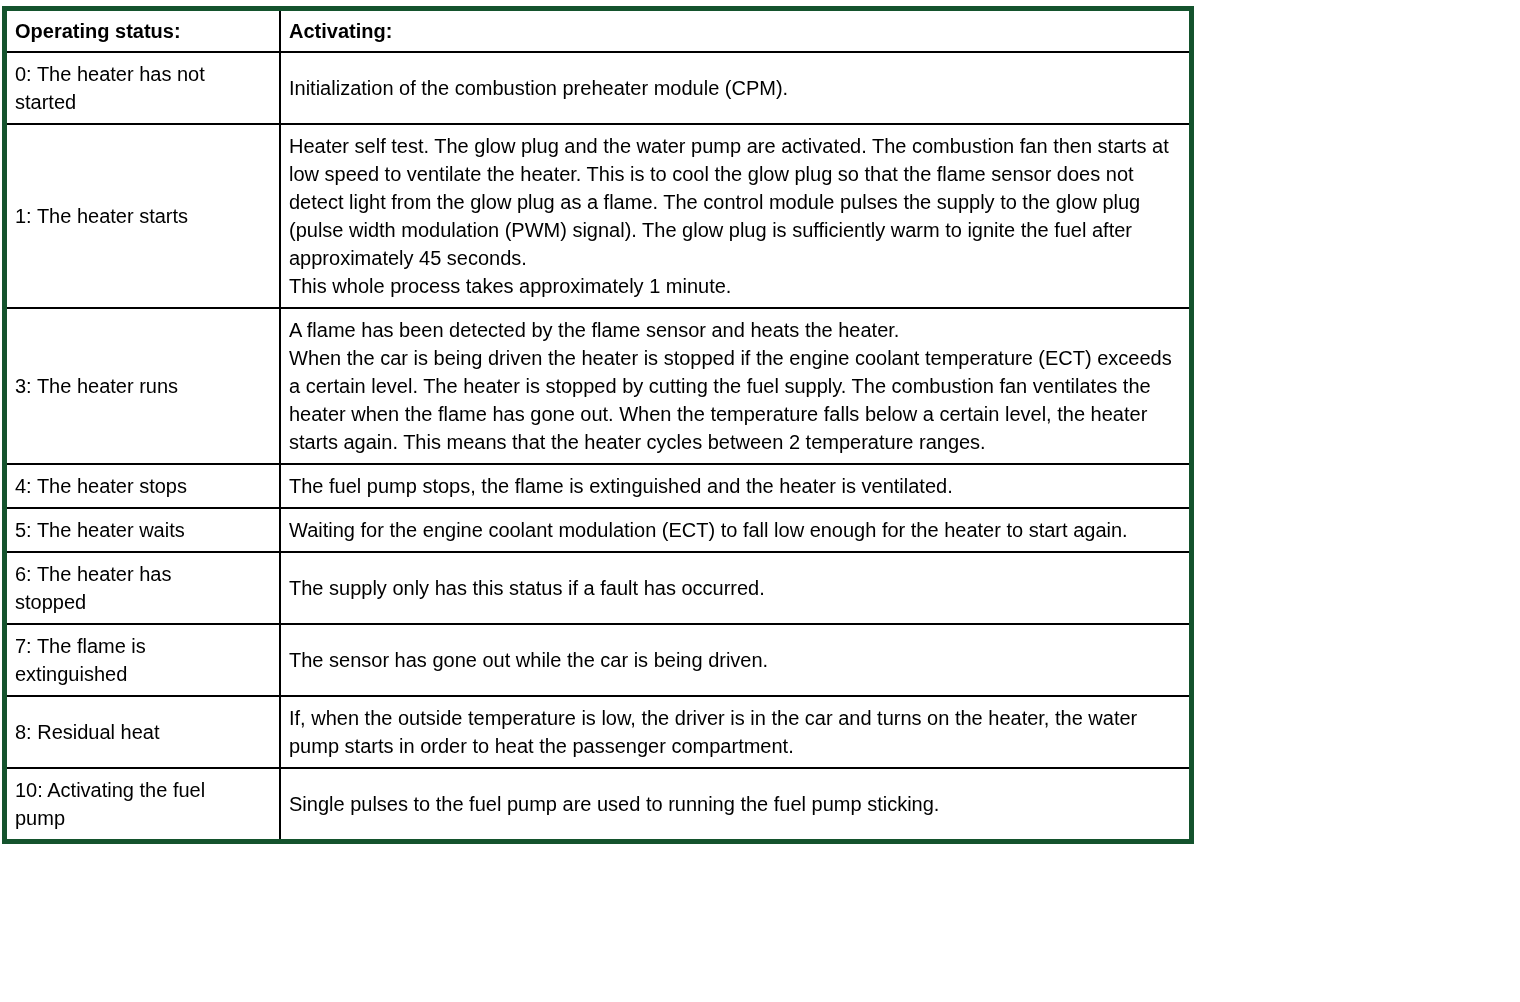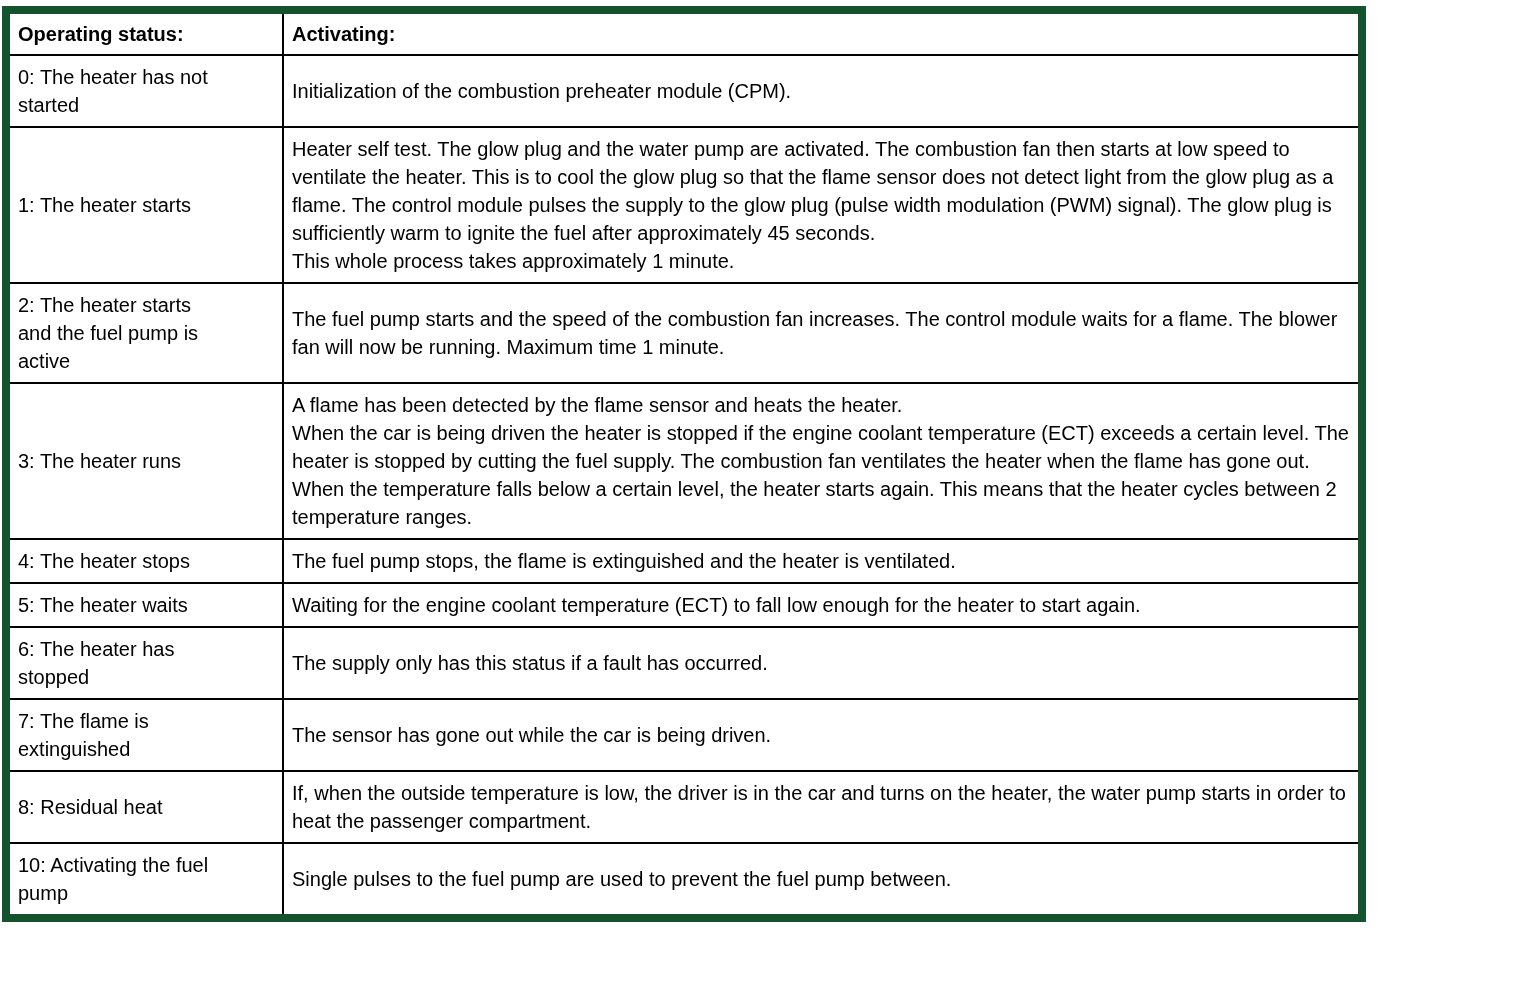--- a/index.html
+++ b/index.html
@@ -10,22 +10,22 @@
     width: 1520px;
     height: 1002px;
     box-sizing: border-box;
     padding: 6px 2px;
     font-family: "Liberation Sans", sans-serif;
     color: #000000;
   }
   table.status-table {
     border-collapse: collapse;
     table-layout: fixed;
-    width: 1364px;
-    border: 8px solid #14532d;
+    width: 1192px;
+    border: 5px solid #14532d;
     background: #ffffff;
   }
   .status-table th,
   .status-table td {
     border: 2px solid #000000;
     padding: 7px 8px;
     font-size: 20px;
     line-height: 28px;
     text-align: left;
     vertical-align: middle;
@@ -58,51 +58,45 @@
         <td class="status-col">0: The heater has not
 started</td>
         <td class="desc-col">Initialization of the combustion preheater module (CPM).</td>
       </tr>
       <tr>
         <td class="status-col">1: The heater starts</td>
         <td class="desc-col">Heater self test. The glow plug and the water pump are activated. The combustion fan then starts at low speed to ventilate the heater. This is to cool the glow plug so that the flame sensor does not detect light from the glow plug as a flame. The control module pulses the supply to the glow plug (pulse width modulation (PWM) signal). The glow plug is sufficiently warm to ignite the fuel after approximately 45 seconds.
 This whole process takes approximately 1 minute.</td>
       </tr>
       <tr>
-        <td class="status-col">2: The heater starts
-and the fuel pump is
-active</td>
-        <td class="desc-col">The fuel pump starts and the speed of the combustion fan increases. The control module waits for a flame. The blower fan will now be running. Maximum time 1 minute.</td>
-      </tr>
-      <tr>
         <td class="status-col">3: The heater runs</td>
         <td class="desc-col">A flame has been detected by the flame sensor and heats the heater.
 When the car is being driven the heater is stopped if the engine coolant temperature (ECT) exceeds a certain level. The heater is stopped by cutting the fuel supply. The combustion fan ventilates the heater when the flame has gone out. When the temperature falls below a certain level, the heater starts again. This means that the heater cycles between 2 temperature ranges.</td>
       </tr>
       <tr>
         <td class="status-col">4: The heater stops</td>
         <td class="desc-col">The fuel pump stops, the flame is extinguished and the heater is ventilated.</td>
       </tr>
       <tr>
         <td class="status-col">5: The heater waits</td>
-        <td class="desc-col">Waiting for the engine coolant temperature (ECT) to fall low enough for the heater to start again.</td>
+        <td class="desc-col">Waiting for the engine coolant modulation (ECT) to fall low enough for the heater to start again.</td>
       </tr>
       <tr>
         <td class="status-col">6: The heater has
 stopped</td>
         <td class="desc-col">The supply only has this status if a fault has occurred.</td>
       </tr>
       <tr>
         <td class="status-col">7: The flame is
 extinguished</td>
         <td class="desc-col">The sensor has gone out while the car is being driven.</td>
       </tr>
       <tr>
         <td class="status-col">8: Residual heat</td>
         <td class="desc-col">If, when the outside temperature is low, the driver is in the car and turns on the heater, the water pump starts in order to heat the passenger compartment.</td>
       </tr>
       <tr>
         <td class="status-col">10: Activating the fuel
 pump</td>
-        <td class="desc-col">Single pulses to the fuel pump are used to prevent the fuel pump between.</td>
+        <td class="desc-col">Single pulses to the fuel pump are used to running the fuel pump sticking.</td>
       </tr>
     </tbody>
 </table>
 
 </body></html>

